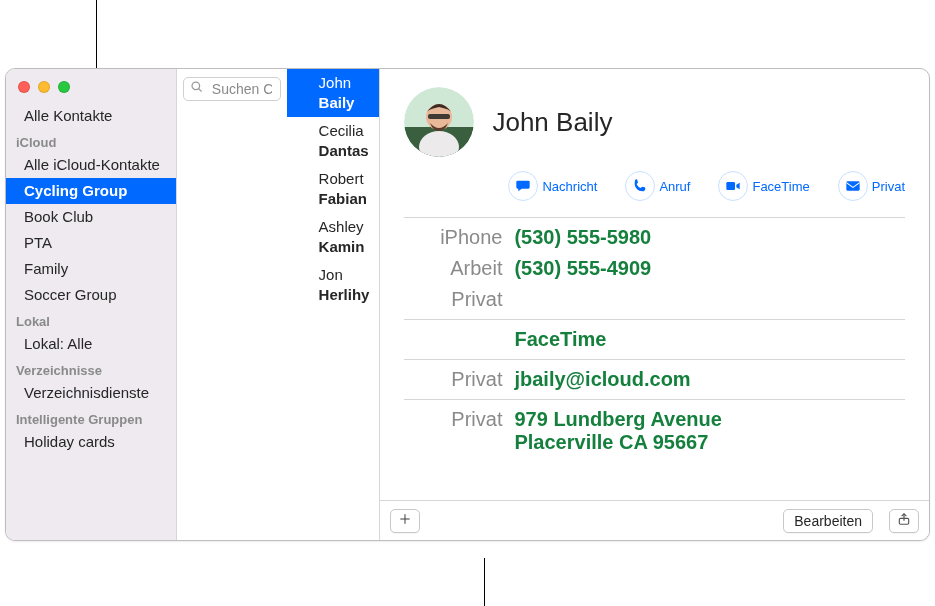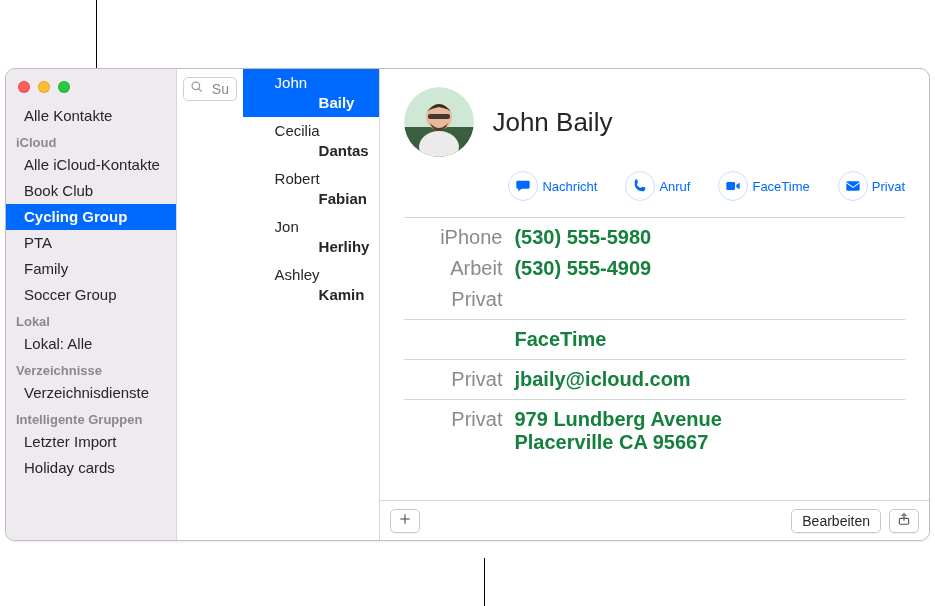--- a/index.html
+++ b/index.html
@@ -132,21 +132,21 @@
   .contact-row {
     padding: 4px 10px 4px 32px;
     font-size: 15px;
     line-height: 20px;
     cursor: default;
   }
   .contact-row.selected {
     background: var(--blue);
     color:#fff;
   }
-  .contact-row .last { font-weight: 600; margin-left: 44px; }
+  .contact-row .last { font-weight: 600; }
   
   .detail {
     flex:1;
     display:flex;
     flex-direction:column;
     position:relative;
     padding: 18px 24px 0 24px;
   }
   .head {
     display:flex;
@@ -210,21 +210,21 @@
   
   .bottombar {
     position:absolute;
     left:0; right:0; bottom:0;
     height:40px;
     border-top:1px solid var(--border);
     display:flex;
     align-items:center;
     padding: 0 10px;
     background:#fff;
-    gap:8px;
+    gap:16px;
   }
   .btn {
     height:24px;
     border:1px solid #c8c8c8;
     border-radius:5px;
     background:#fff;
     display:flex;
     align-items:center;
     justify-content:center;
     padding: 0 10px;
@@ -246,34 +246,33 @@
       <div class="traffic">
         <div class="dot red"></div>
         <div class="dot yellow"></div>
         <div class="dot green"></div>
       </div>
 
       <div class="top-item item">Alle Kontakte</div>
 
       <div class="group-header">iCloud</div>
       <div class="item">Alle iCloud-Kontakte</div>
+      <div class="item selected">Cycling Group</div>
       <div class="item">Book Club</div>
-      <div class="item selected">Cycling Group</div>
       <div class="item">PTA</div>
       <div class="item">Family</div>
       <div class="item">Soccer Group</div>
 
       <div class="group-header">Lokal</div>
       <div class="item">Lokal: Alle</div>
 
       <div class="group-header">Verzeichnisse</div>
       <div class="item">Verzeichnisdienste</div>
 
       <div class="group-header">Intelligente Gruppen</div>
-      <div class="item">Letzter Import</div>
       <div class="item">Holiday cards</div>
     </div>
 
     <div class="listcol">
       <div class="search-wrap">
         <div class="search">
           <span>
             <svg width="14" height="14" viewBox="0 0 24 24" fill="none" stroke="#9a9a9a" stroke-width="2.2">
               <circle cx="10" cy="10" r="6.5"></circle>
                 <line x1="20" y1="20" x2="15" y2="15"></line>
@@ -289,26 +288,26 @@
         </div>
         <div class="contact-row">
           <span>Cecilia</span>
           <span class="last">Dantas</span>
         </div>
         <div class="contact-row">
           <span>Robert</span>
           <span class="last">Fabian</span>
         </div>
         <div class="contact-row">
+          <span>Ashley</span>
+          <span class="last">Kamin</span>
+        </div>
+        <div class="contact-row">
           <span>Jon</span>
           <span class="last">Herlihy</span>
-        </div>
-        <div class="contact-row">
-          <span>Ashley</span>
-          <span class="last">Kamin</span>
         </div>
       </div>
     </div>
 
     <div class="detail">
       <div class="head">
         <div class="avatar">
           <svg viewBox="0 0 70 70">
             <defs>
               <clipPath id="cc">

